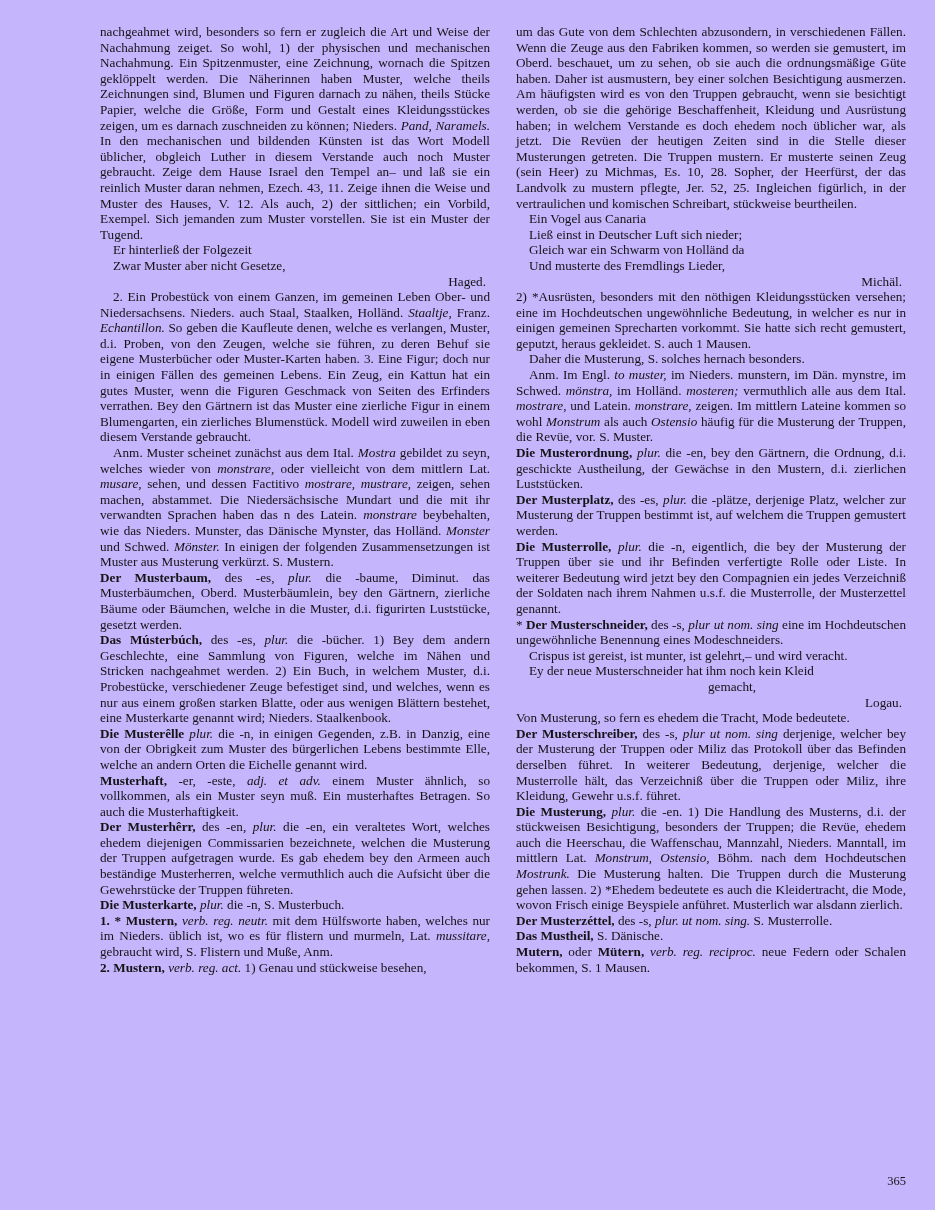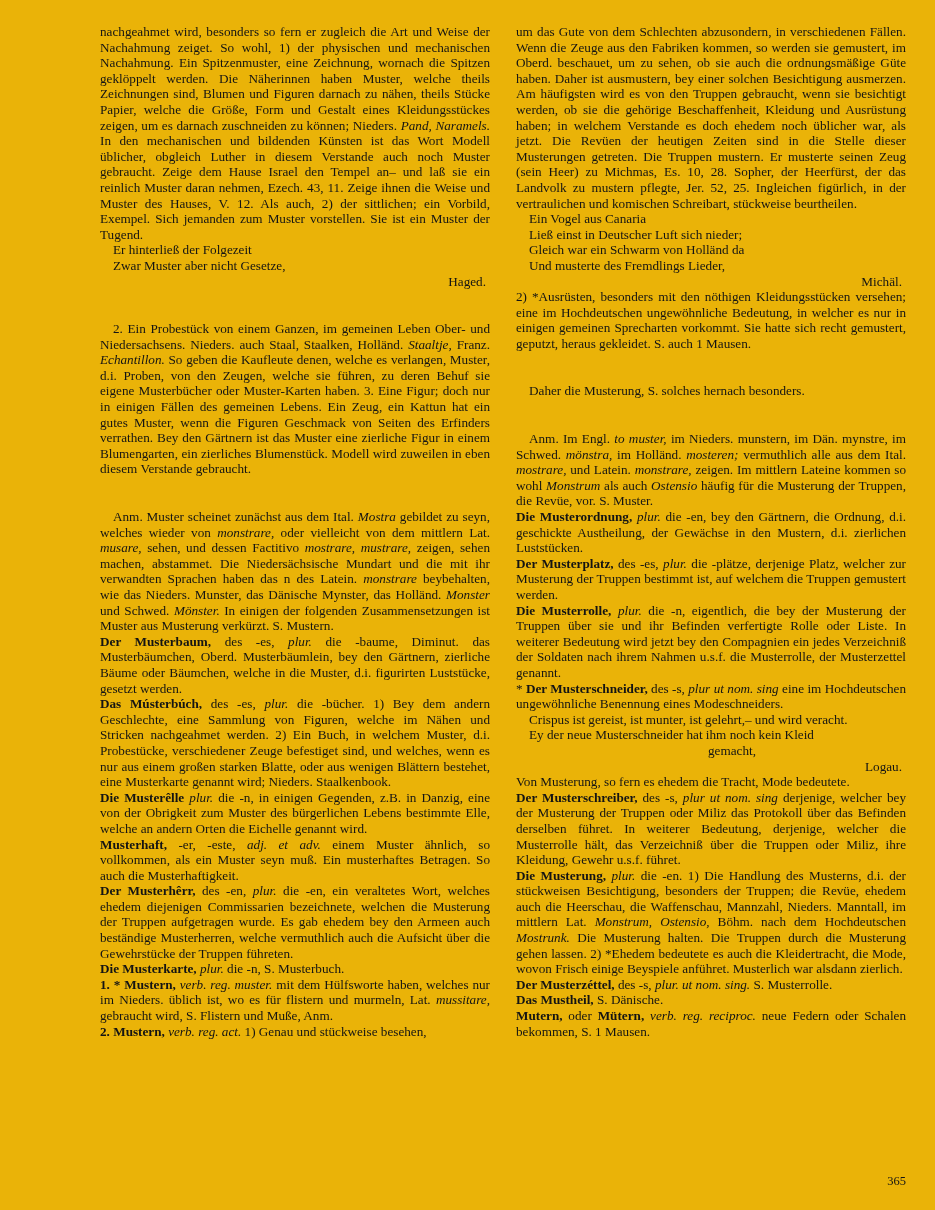--- a/index.html
+++ b/index.html
@@ -1,36 +1,36 @@
 <!DOCTYPE html>
 <html lang="de"><head>
 <meta charset="utf-8">
 <style>
   * { box-sizing: border-box; }
   html, body { margin: 0; padding: 0; background: #ffffff; }
   .page {
     position: relative;
     width: 935px;
     height: 1210px;
-    background: #eab308;
+    background: #c4b5fd;
     padding: 24px 29px 0 100px;
     font-family: "Liberation Serif", "DejaVu Serif", serif;
     color: #141414;
     overflow: hidden;
   }
   .columns { display: flex; gap: 26px; }
   .column { width: 390px; }
   .para {
     font-size: 13.2px;
     line-height: 15.6px;
     text-align: justify;
     hyphens: auto;
     -webkit-hyphens: auto;
   }
-  .para.ind { text-indent: 13px; margin-top: 32px; }
+  .para.ind { text-indent: 13px; }
   .para.verse { text-align: left; padding-left: 13px; }
   .para.verse2 { text-align: center; padding-left: 42px; }
   .para.attr { text-align: right; padding-right: 4px; }
   .b { font-weight: 700; }
   .i { font-style: italic; }
   .page-number {
     position: absolute;
     right: 29px;
     bottom: 21px;
     font-size: 12.5px;
@@ -49,21 +49,21 @@
         <div class="para verse"><span>Zwar Muster aber nicht Gesetze,</span></div>
         <div class="para attr"><span>Haged.</span></div>
         <div class="para ind"><span>2. Ein Probestück von einem Ganzen, im gemeinen Leben Ober- und Niedersachsens. Nieders. auch Staal, Staalken, Holländ. </span><span class="i">Staaltje,</span><span> Franz. </span><span class="i">Echantillon.</span><span> So geben die Kaufleute denen, welche es verlangen, Muster, d.i. Proben, von den Zeugen, welche sie führen, zu deren Behuf sie eigene Musterbücher oder Muster-Karten haben. 3. Eine Figur; doch nur in einigen Fällen des gemeinen Lebens. Ein Zeug, ein Kattun hat ein gutes Muster, wenn die Figuren Geschmack von Seiten des Erfinders verrathen. Bey den Gärtnern ist das Muster eine zierliche Figur in einem Blumengarten, ein zierliches Blumenstück. Modell wird zuweilen in eben diesem Verstande gebraucht.</span></div>
         <div class="para ind"><span>Anm. Muster scheinet zunächst aus dem Ital. </span><span class="i">Mostra</span><span> gebildet zu seyn, welches wieder von </span><span class="i">monstrare,</span><span> oder vielleicht von dem mittlern Lat. </span><span class="i">musare,</span><span> sehen, und dessen Factitivo </span><span class="i">mostrare, mustrare,</span><span> zeigen, sehen machen, abstammet. Die Niedersächsische Mundart und die mit ihr verwandten Sprachen haben das n des Latein. </span><span class="i">monstrare</span><span> beybehalten, wie das Nieders. Munster, das Dänische Mynster, das Holländ. </span><span class="i">Monster</span><span> und Schwed. </span><span class="i">Mönster.</span><span> In einigen der folgenden Zusammensetzungen ist Muster aus Musterung verkürzt. S. Mustern.</span></div>
         <div class="para cont"><span class="b">Der Musterbaum,</span><span> des -es, </span><span class="i">plur.</span><span> die -baume, Diminut. das Musterbäumchen, Oberd. Musterbäumlein, bey den Gärtnern, zierliche Bäume oder Bäumchen, welche in die Muster, d.i. figurirten Luststücke, gesetzt werden.</span></div>
         <div class="para cont"><span class="b">Das Músterbúch,</span><span> des -es, </span><span class="i">plur.</span><span> die -bücher. 1) Bey dem andern Geschlechte, eine Sammlung von Figuren, welche im Nähen und Stricken nachgeahmet werden. 2) Ein Buch, in welchem Muster, d.i. Probestücke, verschiedener Zeuge befestiget sind, und welches, wenn es nur aus einem großen starken Blatte, oder aus wenigen Blättern bestehet, eine Musterkarte genannt wird; Nieders. Staalkenbook.</span></div>
         <div class="para cont"><span class="b">Die Musterêlle</span><span> </span><span class="i">plur.</span><span> die -n, in einigen Gegenden, z.B. in Danzig, eine von der Obrigkeit zum Muster des bürgerlichen Lebens bestimmte Elle, welche an andern Orten die Eichelle genannt wird.</span></div>
         <div class="para cont"><span class="b">Musterhaft,</span><span> -er, -este, </span><span class="i">adj. et adv.</span><span> einem Muster ähnlich, so vollkommen, als ein Muster seyn muß. Ein musterhaftes Betragen. So auch die Musterhaftigkeit.</span></div>
         <div class="para cont"><span class="b">Der Musterhêrr,</span><span> des -en, </span><span class="i">plur.</span><span> die -en, ein veraltetes Wort, welches ehedem diejenigen Commissarien bezeichnete, welchen die Musterung der Truppen aufgetragen wurde. Es gab ehedem bey den Armeen auch beständige Musterherren, welche vermuthlich auch die Aufsicht über die Gewehrstücke der Truppen führeten.</span></div>
         <div class="para cont"><span class="b">Die Musterkarte,</span><span> </span><span class="i">plur.</span><span> die -n, S. Musterbuch.</span></div>
-        <div class="para cont"><span class="b">1. * Mustern,</span><span> </span><span class="i">verb. reg. muster.</span><span> mit dem Hülfsworte haben, welches nur im Nieders. üblich ist, wo es für flistern und murmeln, Lat. </span><span class="i">mussitare,</span><span> gebraucht wird, S. Flistern und Muße, Anm.</span></div>
+        <div class="para cont"><span class="b">1. * Mustern,</span><span> </span><span class="i">verb. reg. neutr.</span><span> mit dem Hülfsworte haben, welches nur im Nieders. üblich ist, wo es für flistern und murmeln, Lat. </span><span class="i">mussitare,</span><span> gebraucht wird, S. Flistern und Muße, Anm.</span></div>
         <div class="para cont"><span class="b">2. Mustern,</span><span> </span><span class="i">verb. reg. act.</span><span> 1) Genau und stückweise besehen,</span></div>
       </div>
     <div class="column" id="col-right">
         <div class="para cont"><span>um das Gute von dem Schlechten abzusondern, in verschiedenen Fällen. Wenn die Zeuge aus den Fabriken kommen, so werden sie gemustert, im Oberd. beschauet, um zu sehen, ob sie auch die ordnungsmäßige Güte haben. Daher ist ausmustern, bey einer solchen Besichtigung ausmerzen. Am häufigsten wird es von den Truppen gebraucht, wenn sie besichtigt werden, ob sie die gehörige Beschaffenheit, Kleidung und Ausrüstung haben; in welchem Verstande es doch ehedem noch üblicher war, als jetzt. Die Revüen der heutigen Zeiten sind in die Stelle dieser Musterungen getreten. Die Truppen mustern. Er musterte seinen Zeug (sein Heer) zu Michmas, Es. 10, 28. Sopher, der Heerfürst, der das Landvolk zu mustern pflegte, Jer. 52, 25. Ingleichen figürlich, in der vertraulichen und komischen Schreibart, stückweise beurtheilen.</span></div>
         <div class="para verse"><span>Ein Vogel aus Canaria</span></div>
         <div class="para verse"><span>Ließ einst in Deutscher Luft sich nieder;</span></div>
         <div class="para verse"><span>Gleich war ein Schwarm von Holländ da</span></div>
         <div class="para verse"><span>Und musterte des Fremdlings Lieder,</span></div>
         <div class="para attr"><span>Michäl.</span></div>
         <div class="para cont"><span>2) *Ausrüsten, besonders mit den nöthigen Kleidungsstücken versehen; eine im Hochdeutschen ungewöhnliche Bedeutung, in welcher es nur in einigen gemeinen Sprecharten vorkommt. Sie hatte sich recht gemustert, geputzt, heraus gekleidet. S. auch 1 Mausen.</span></div>

